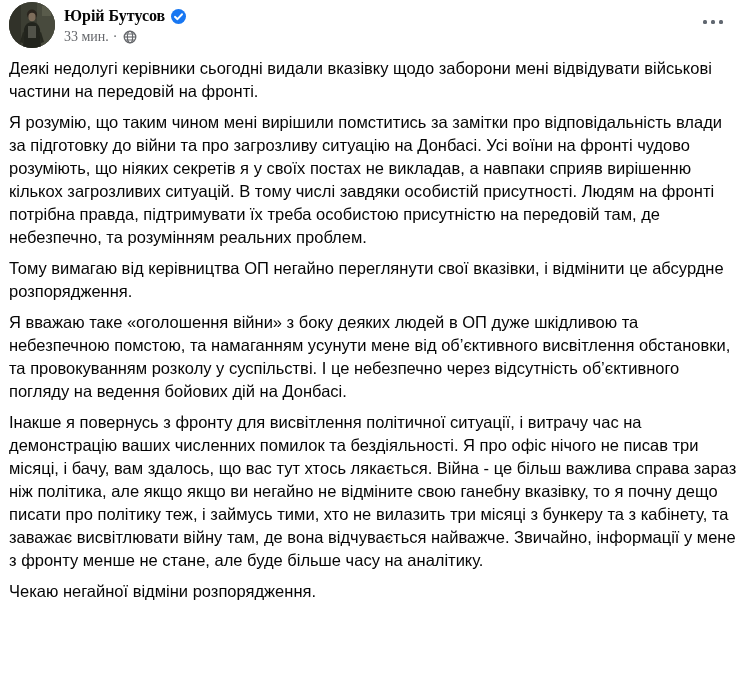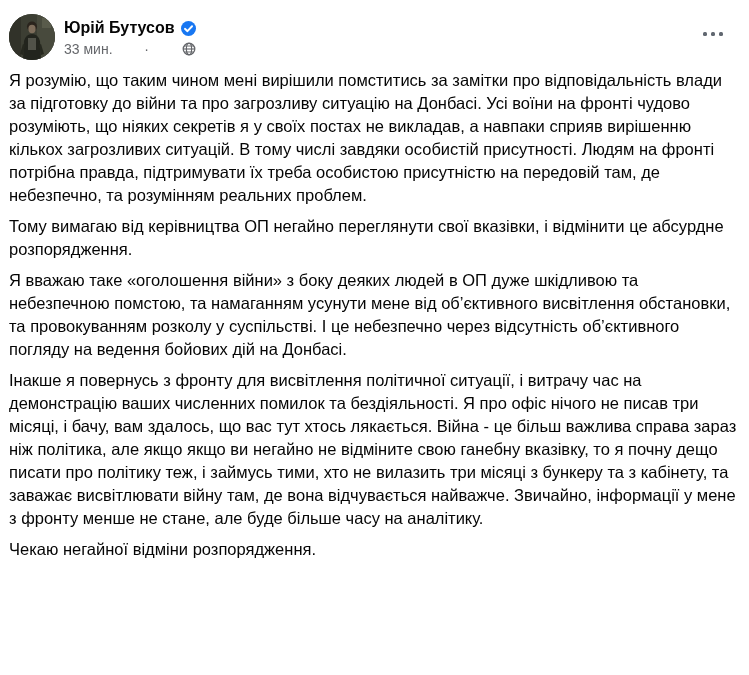--- a/index.html
+++ b/index.html
@@ -15,22 +15,23 @@
     -webkit-font-smoothing: antialiased;
   }
   .post {
     width: 749px;
     box-sizing: border-box;
   }
   
   .post-header {
     display: flex;
     align-items: flex-start;
-    padding: 14px 14px 0 9px;
+    padding: 2px 14px 0 9px;
     position: relative;
+    font-family: Liberation Serif, serif;
   }
   .avatar {
     width: 46px;
     height: 46px;
     border-radius: 50%;
     overflow: hidden;
     flex: 0 0 46px;
     cursor: pointer;
     background: #3f4237;
   }
@@ -58,21 +59,20 @@
     display: inline-block;
   }
   .meta-row {
     display: flex;
     align-items: center;
     gap: 4px;
     margin-top: 3px;
     font-size: 14px;
     color: #65676B;
     line-height: 16px;
-    justify-content: space-between;
   }
   .meta-row .timestamp { cursor: pointer; }
   .meta-sep {
     font-size: 14px;
     color: #65676B;
   }
   .globe-icon {
     width: 14px;
     height: 14px;
     display: inline-block;
@@ -157,20 +157,21 @@
 
     <div class="more-options">
       <span class="dot"></span>
       <span class="dot"></span>
       <span class="dot"></span>
     </div>
 
   </div>
 
   <div class="post-body">
+    <p>Деякі недолугі керівники сьогодні видали вказівку щодо заборони мені відвідувати військові частини на передовій на фронті.</p>
     <p>Я розумію, що таким чином мені вирішили помститись за замітки про відповідальність влади за підготовку до війни та про загрозливу ситуацію на Донбасі. Усі воїни на фронті чудово розуміють, що ніяких секретів я у своїх постах не викладав, а навпаки сприяв вирішенню кількох загрозливих ситуацій. В тому числі завдяки особистій присутності. Людям на фронті потрібна правда, підтримувати їх треба особистою присутністю на передовій там, де небезпечно, та розумінням реальних проблем.</p>
     <p>Тому вимагаю від керівництва ОП негайно переглянути свої вказівки, і відмінити це абсурдне розпорядження.</p>
     <p>Я вважаю таке «оголошення війни» з боку деяких людей в ОП дуже шкідливою та небезпечною помстою, та намаганням усунути мене від об’єктивного висвітлення обстановки, та провокуванням розколу у суспільстві. І це небезпечно через відсутність об’єктивного погляду на ведення бойових дій на Донбасі.</p>
     <p>Інакше я повернусь з фронту для висвітлення політичної ситуації, і витрачу час на демонстрацію ваших численних помилок та бездіяльності. Я про офіс нічого не писав три місяці, і бачу, вам здалось, що вас тут хтось лякається. Війна - це більш важлива справа зараз ніж політика, але якщо якщо ви негайно не відміните свою ганебну вказівку, то я почну дещо писати про політику теж, і займусь тими, хто не вилазить три місяці з бункеру та з кабінету, та заважає висвітлювати війну там, де вона відчувається найважче. Звичайно, інформації у мене з фронту менше не стане, але буде більше часу на аналітику.</p>
     <p>Чекаю негайної відміни розпорядження.</p>
   </div>
 
 </div>
 
 </body></html>

